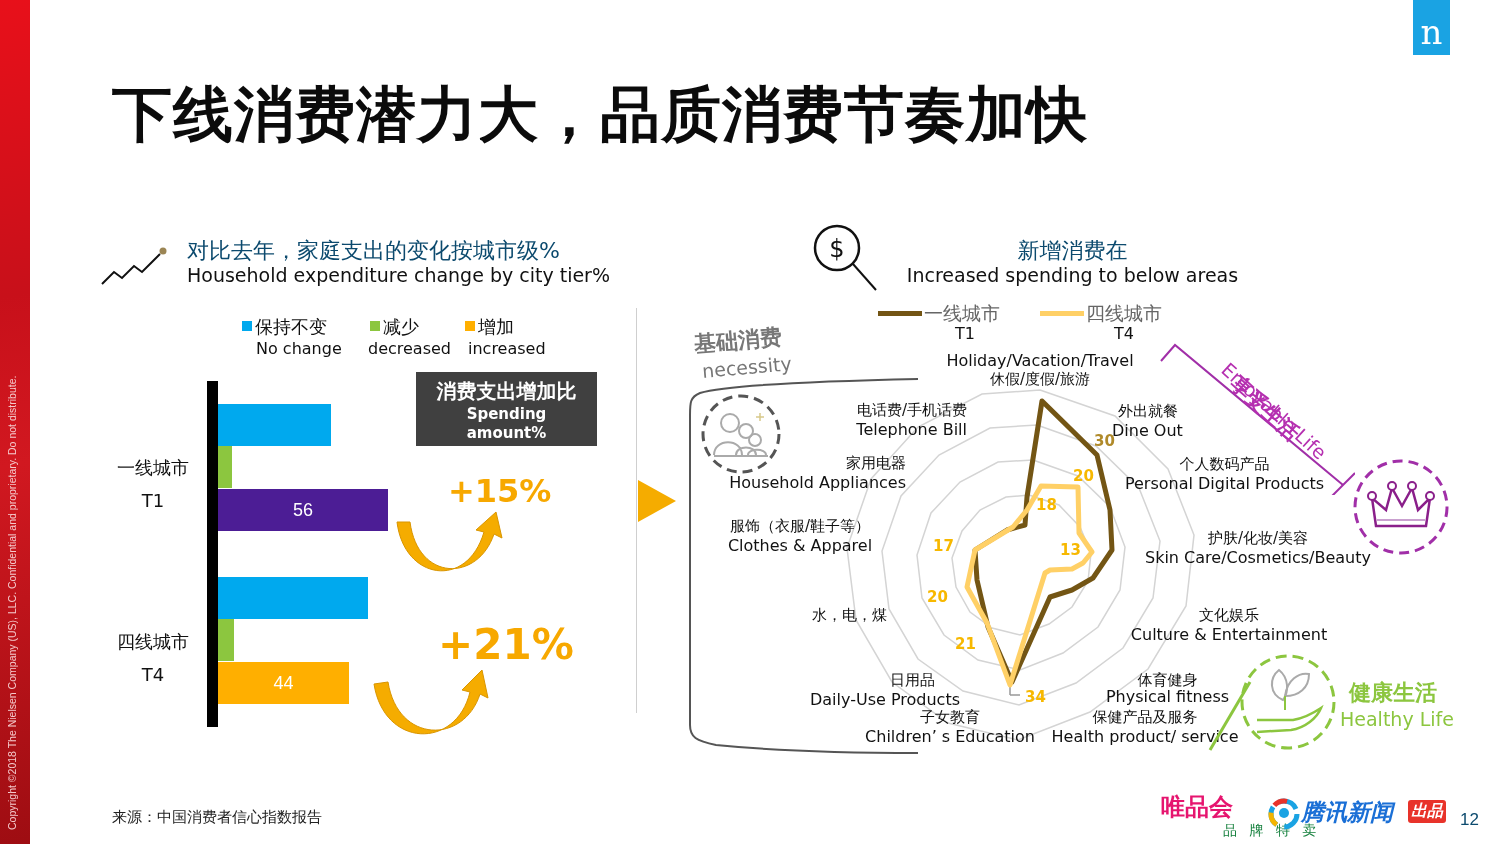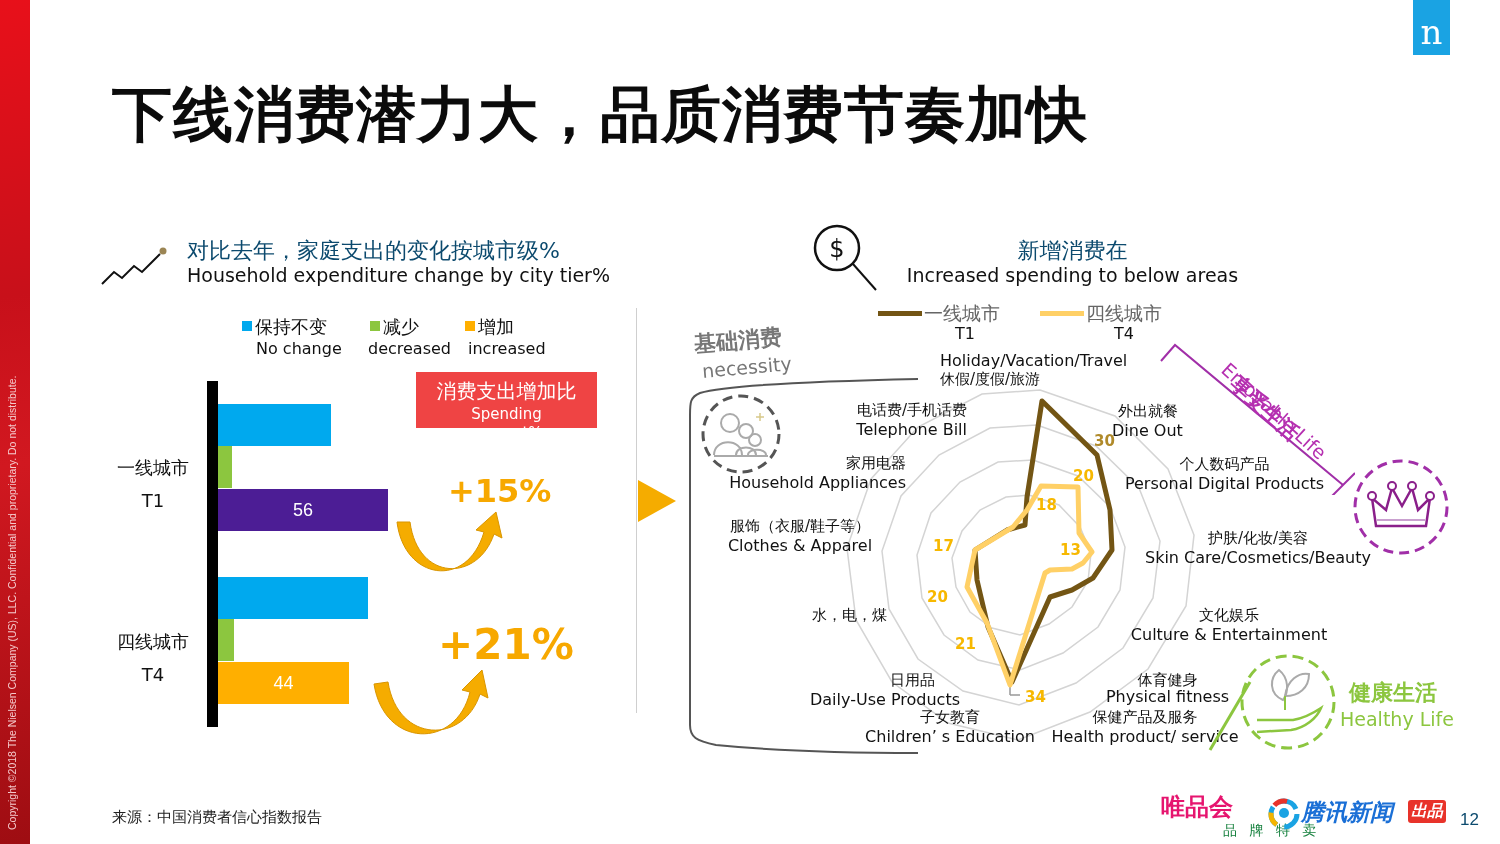--- a/index.html
+++ b/index.html
@@ -14,21 +14,21 @@
            font-family: "DejaVu Serif", serif; font-size: 34px; text-align: center; line-height: 64px; }
   .title { left: 112px; top: 55px; font-size: 60px; font-weight: bold; letter-spacing: 1px; color: #0b0b0b; margin-top: 20px; }
   .sec-title-cn { font-size: 22px; color: #0c4a6e; }
   .sec-title-en { font-size: 19px; color: #111; }
   .legend-cn { font-size: 18px; }
   .legend-en { font-size: 16px; }
   .sw { display: inline-block; width: 10px; height: 10px; margin-right: 3px; vertical-align: 2px; }
   .bar { position: absolute; }
   .bar-label { color: #fff; font-size: 18px; text-align: center; line-height: 42px; font-family: "Liberation Sans", sans-serif; }
   .tier-label { font-size: 18px; text-align: center; }
-  .spend-box { left: 416px; top: 372px; width: 181px; height: 56px; background: #ef4444; color: #fff; text-align: center; }
+  .spend-box { left: 416px; top: 372px; width: 181px; height: 74px; background: #404040; color: #fff; text-align: center; font-weight: bold; }
   .pct { color: #f7a800; font-weight: bold; }
   .cat-cn { font-size: 15px; color: #111; }
   .cat-en { font-size: 16px; color: #111; }
   .divider { left: 636px; top: 308px; width: 1px; height: 405px; background: #cfcfcf; }
   .source { left: 112px; top: 808px; font-size: 15px; color: #222; }
   .pageno { left: 1460px; top: 810px; font-size: 17px; color: #0c4a6e; font-family: "Liberation Sans", sans-serif; }
 </style>
 </head>
 <body>
 
@@ -146,21 +146,21 @@
 
 <div class="abs" style="left:1094px;top:432px;font-size:15px;font-weight:bold;color:#b08a2a">30</div>
 <div class="abs" style="left:1073px;top:467px;font-size:15px;font-weight:bold;color:#f7b800">20</div>
 <div class="abs" style="left:1036px;top:496px;font-size:15px;font-weight:bold;color:#f7b800">18</div>
 <div class="abs" style="left:1060px;top:541px;font-size:15px;font-weight:bold;color:#f7b800">13</div>
 <div class="abs" style="left:933px;top:537px;font-size:15px;font-weight:bold;color:#f7b800">17</div>
 <div class="abs" style="left:927px;top:588px;font-size:15px;font-weight:bold;color:#f7b800">20</div>
 <div class="abs" style="left:955px;top:635px;font-size:15px;font-weight:bold;color:#f7b800">21</div>
 <div class="abs" style="left:1025px;top:688px;font-size:15px;font-weight:bold;color:#f7b800">34</div>
 
-<div class="abs" style="left:940px;top:351px;width:200px;text-align:left">
+<div class="abs" style="left:940px;top:351px;width:200px;text-align:center">
   <div class="cat-en">Holiday/Vacation/Travel</div>
   <div class="cat-cn">休假/度假/旅游</div>
 </div>
 <div class="abs" style="left:1112px;top:402px">
   <div class="cat-cn" style="padding-left:6px">外出就餐</div>
   <div class="cat-en">Dine Out</div>
 </div>
 <div class="abs" style="left:1122px;top:455px;width:205px;text-align:center">
   <div class="cat-cn">个人数码产品</div>
   <div class="cat-en">Personal Digital Products</div>

